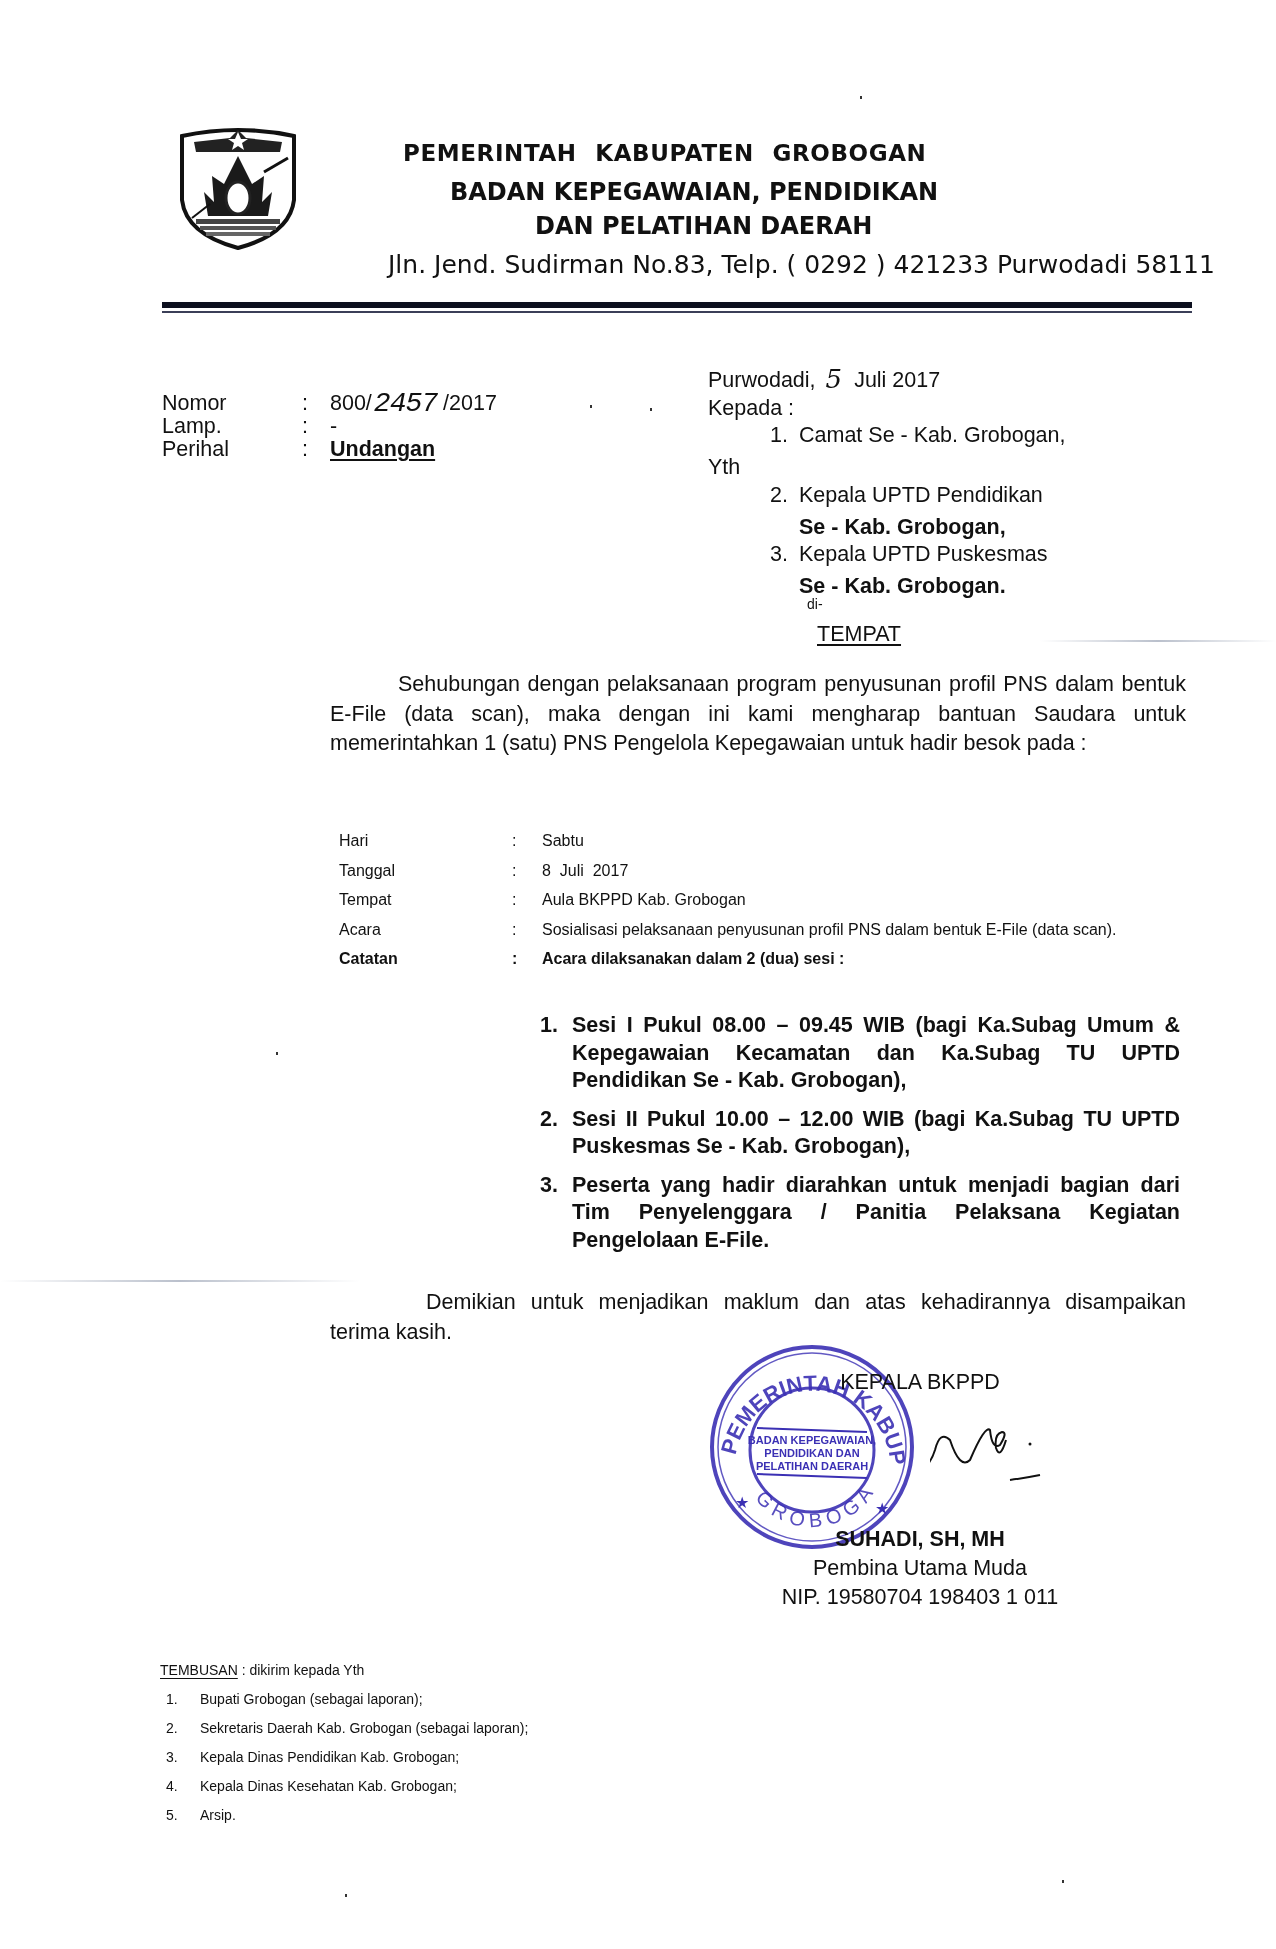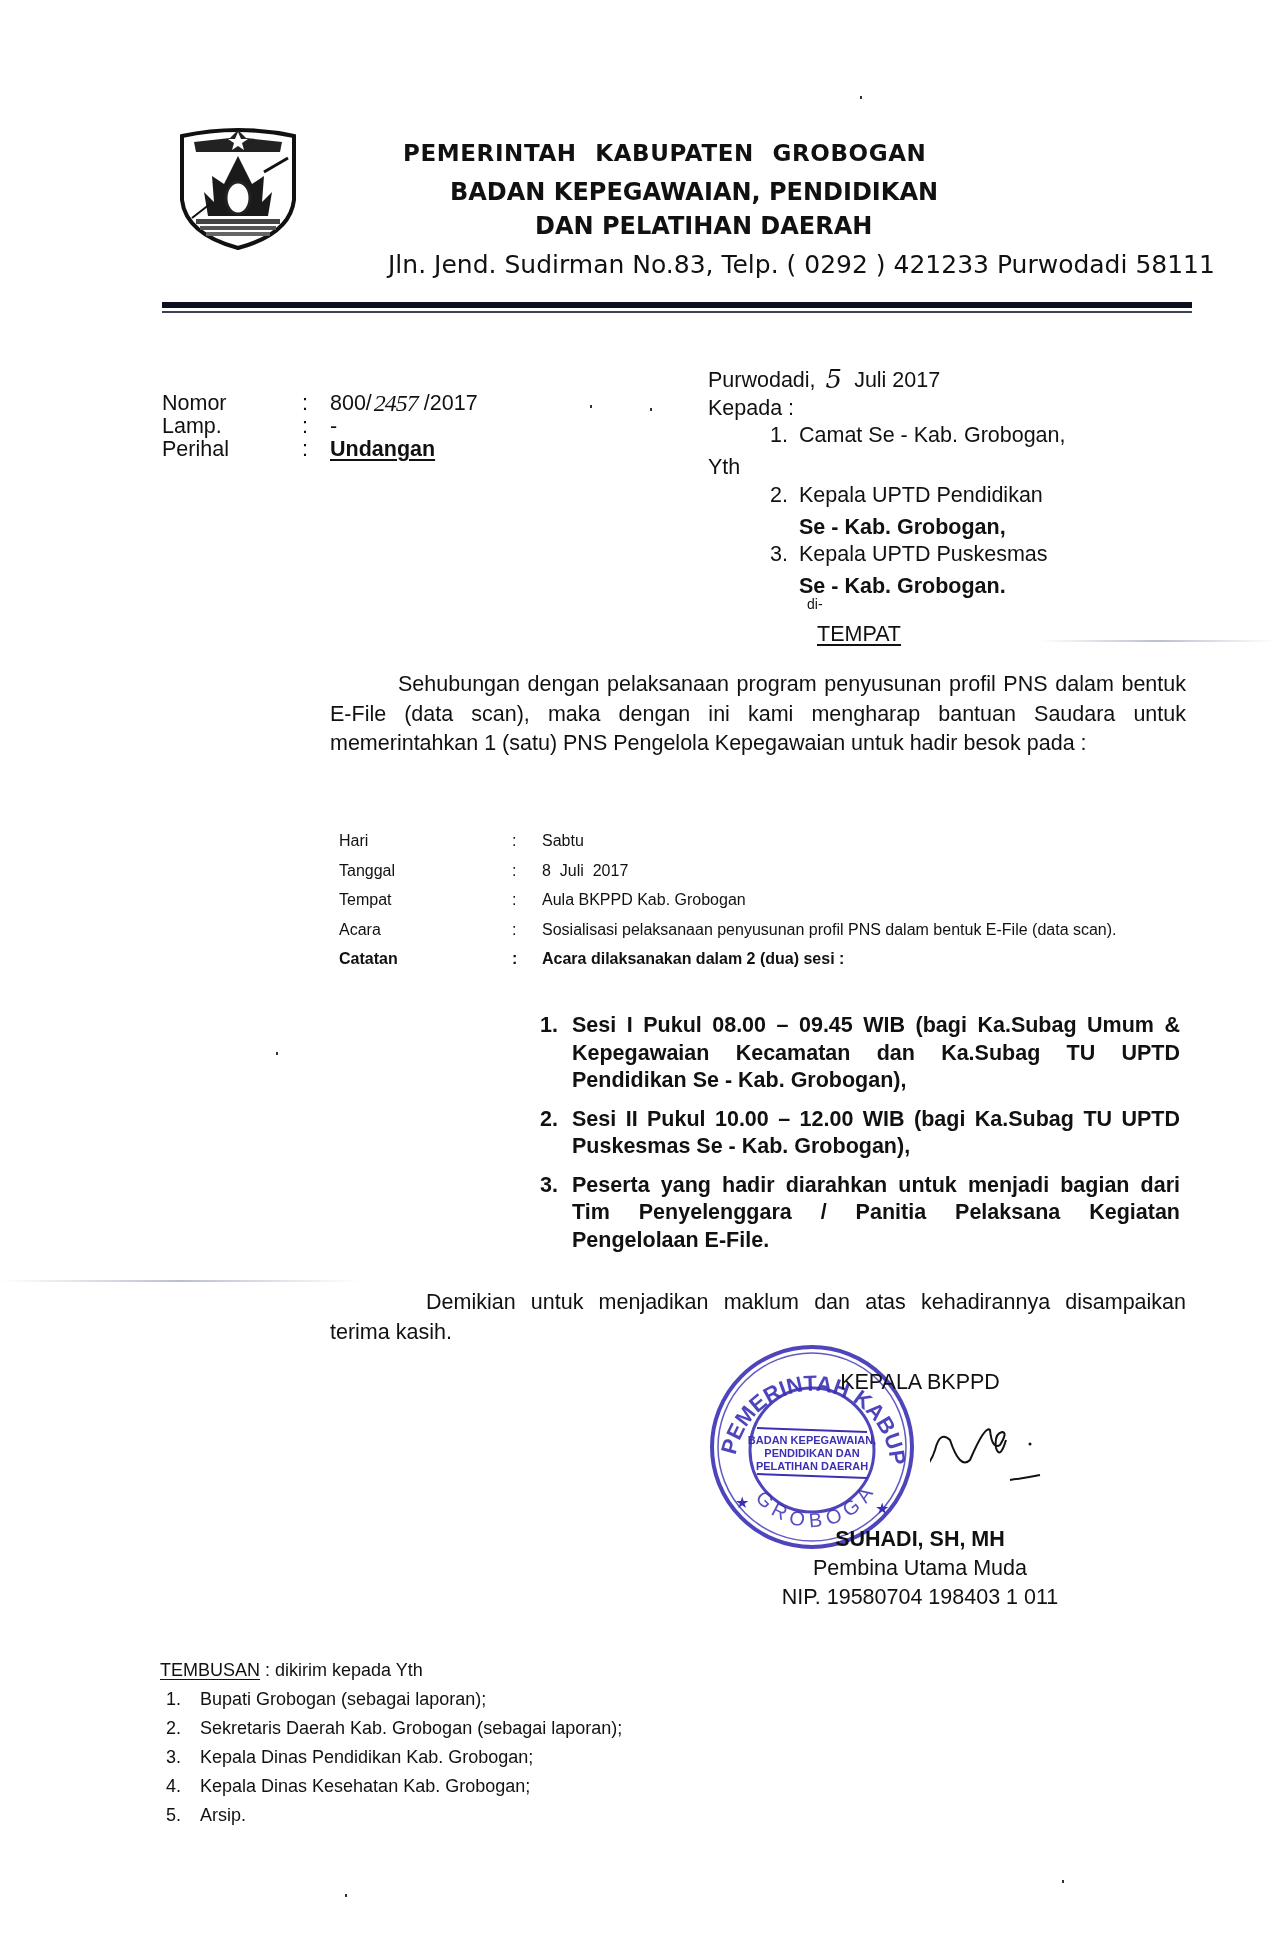--- a/index.html
+++ b/index.html
@@ -9,21 +9,21 @@
   .kop1 { left:403px; top:140px; font-size:23px; letter-spacing:0.6px; word-spacing:10px; }
   .kop2 { left:450px; top:178px; font-size:24px; }
   .kop3 { left:535px; top:212px; font-size:24px; }
   .addr { left:388px; top:250px; font-size:25px; font-family:"DejaVu Sans", sans-serif; white-space:nowrap; }
   .divider { left:162px; top:302px; width:1030px; height:6px; background:#0c0f1e; }
   .divider2 { left:162px; top:311px; width:1030px; height:2px; background:#3b3f58; }
   .meta { left:162px; top:392px; font-size:21.5px; line-height:23px; }
   .meta .row { display:flex; height:23px; }
   .meta .lbl { width:140px; }
   .meta .colon { width:28px; }
-  .meta .hand { font-family:Liberation Serif, serif; font-style:italic; font-size:24px; letter-spacing:-1px; margin:0 6px 0 2px; }
+  .meta .hand { font-family:Liberation Mono, monospace; font-style:italic; font-size:28px; letter-spacing:-1px; margin:0 6px 0 2px; }
   .under { text-decoration:underline; text-underline-offset:3px; }
   .bold { font-weight:bold; }
   .rightcol { left:708px; top:367px; font-size:21.5px; line-height:27.5px; }
   .rightcol .row { display:flex; white-space:nowrap; }
   .rightcol .yth { width:40px;margin-top:32px; }
   .rightcol .num { width:40px; text-align:right; margin-right:11px; }
   .rightcol .indent { margin-left:91px;font-weight:bold; }
   .di { left:775px; top:596px; font-size:14px;margin-left:32px; }
   .tempat { left:817px; top:622px; font-size:21.5px; }
   .para { left:330px; top:670px; width:856px; font-size:21.5px; line-height:29.5px; text-align:justify; }
@@ -36,21 +36,21 @@
   .sessions { left:540px; top:1012px; width:640px; font-size:21.5px; line-height:27.5px; font-weight:bold; }
   .sessions .item { display:flex; margin-bottom:11px; }
   .sessions .n { width:32px; flex:none; }
   .sessions .t { flex:1; text-align:justify; }
   .closing { left:330px; top:1288px; width:856px; font-size:21.5px; line-height:29.5px; text-align:justify; }
   .closing .indent { display:inline-block; width:96px; }
   .sig { left:740px; top:1368px; width:360px; font-size:21.5px; line-height:29px; text-align:center; }
   .sig .name { font-weight:bold; text-underline-offset:3px;margin-top:12px; }
   .stamp { left:705px; top:1340px; width:215px; height:215px; }
   .signature { left:930px; top:1420px; width:120px; height:70px; }
-  .tembusan { left:160px; top:1656px; font-size:18px; line-height:29px; }
+  .tembusan { left:160px; top:1656px; font-size:14px; line-height:29px; }
   .tembusan .item { display:flex; padding-left:6px; }
   .tembusan .n { width:34px; }
   .speck { position:absolute; background:#333; width:2px; height:3px; }
   .smudge { position:absolute; height:2px; background:linear-gradient(90deg, rgba(160,170,190,0), rgba(140,150,170,0.6), rgba(160,170,190,0)); }
 </style>
 </head>
 <body>
 
 <div class="abs" style="left:172px;top:122px;width:132px;height:130px;">
   <svg width="132" height="130" viewBox="0 0 132 130">

